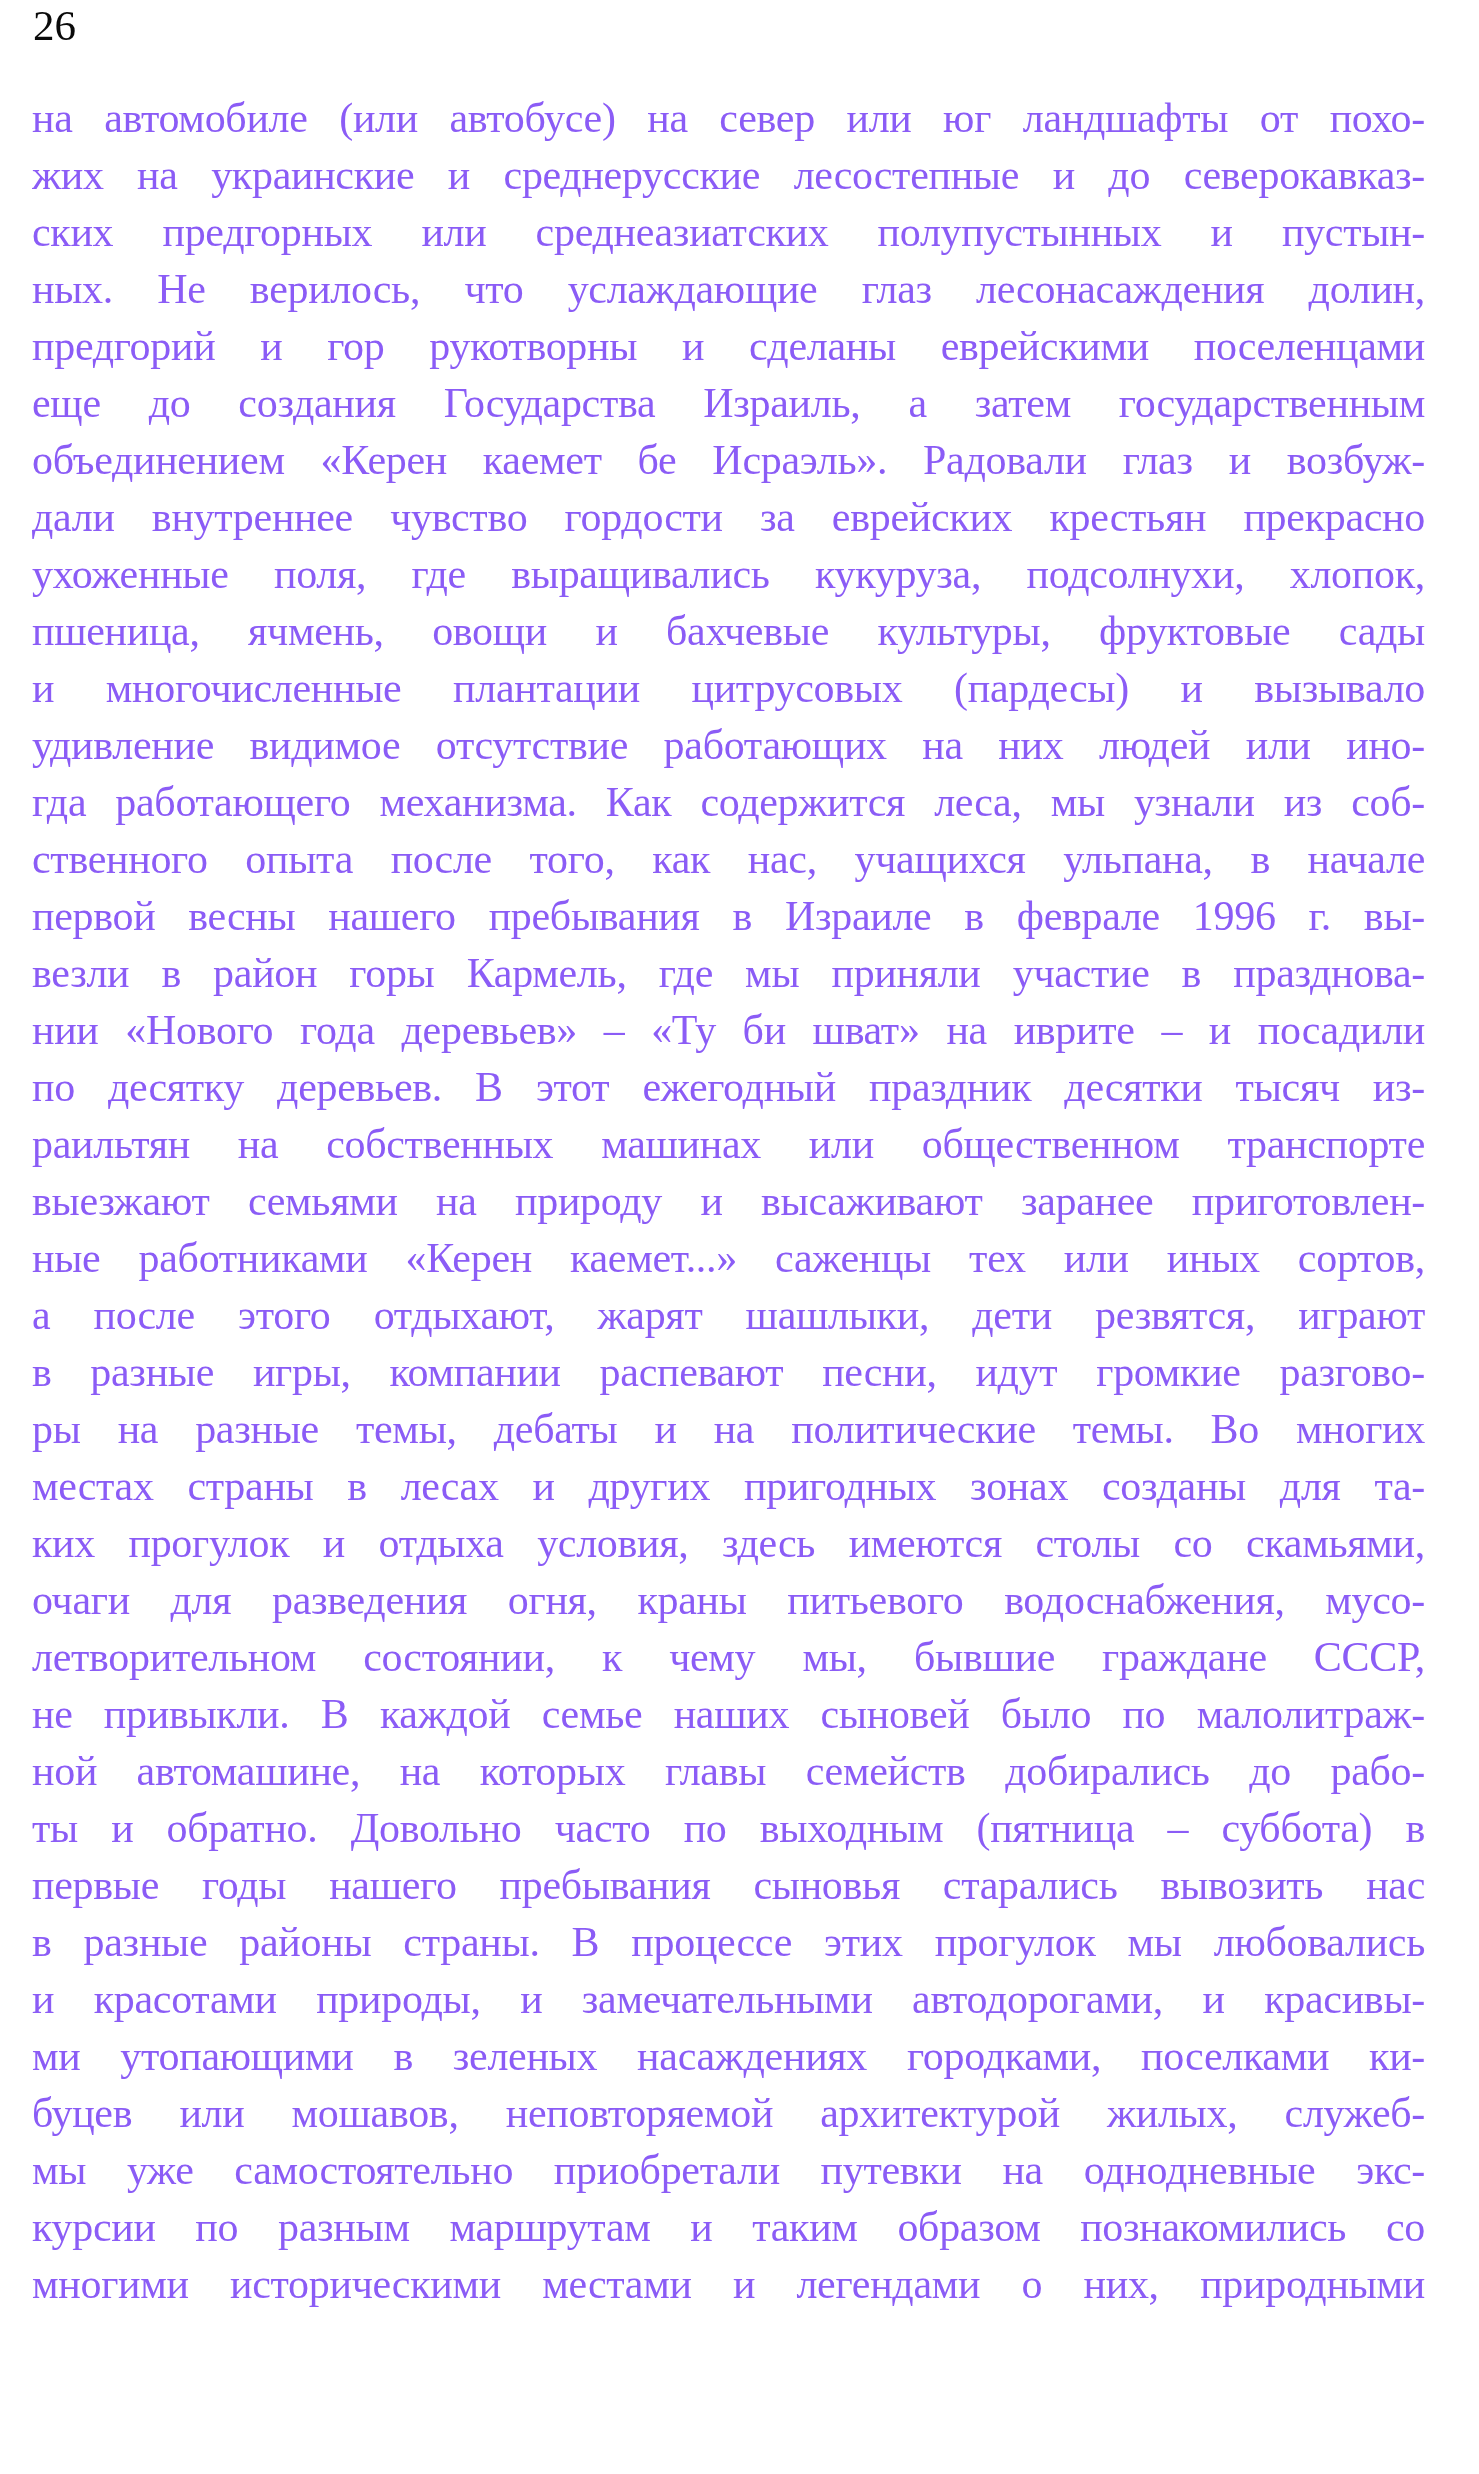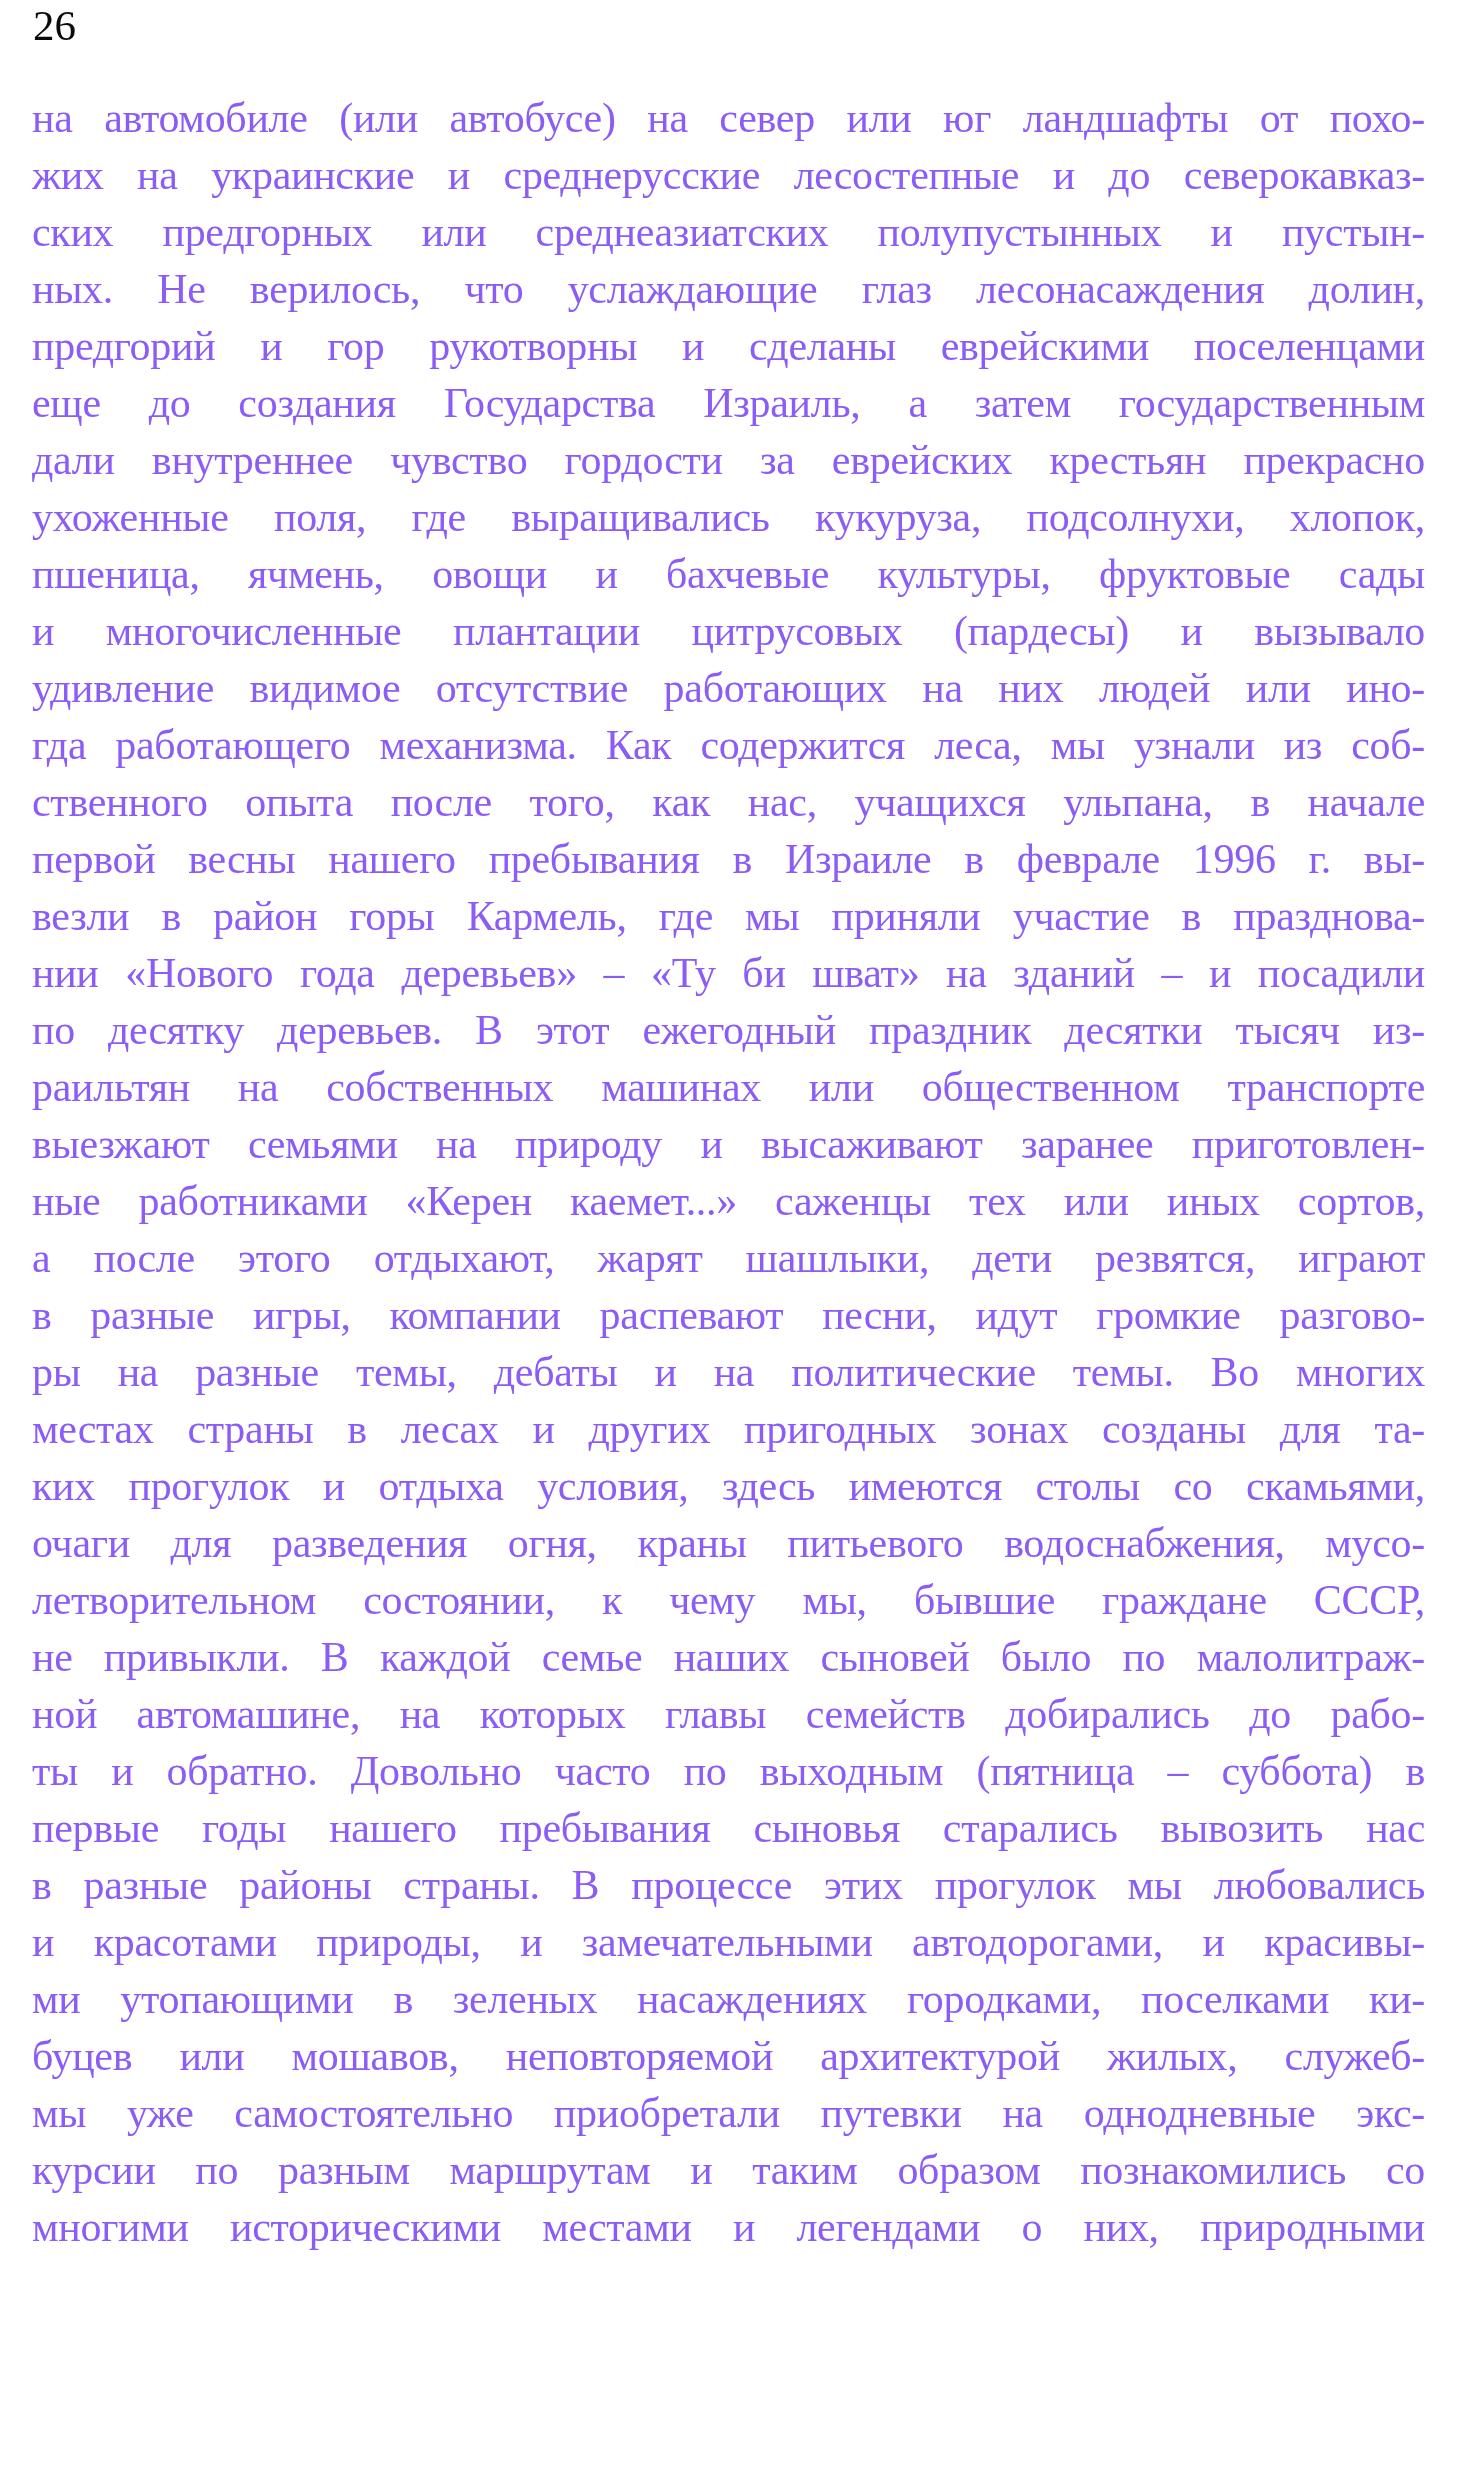--- a/index.html
+++ b/index.html
@@ -47,30 +47,31 @@
 
 <div class="page">
   <div class="page-number">26</div>
   <div class="text-block">
       <div class="text-line">на автомобиле (или автобусе) на север или юг ландшафты от похо-</div>
       <div class="text-line">жих на украинские и среднерусские лесостепные и до северокавказ-</div>
       <div class="text-line">ских предгорных или среднеазиатских полупустынных и пустын-</div>
       <div class="text-line">ных. Не верилось, что услаждающие глаз лесонасаждения долин,</div>
       <div class="text-line">предгорий и гор рукотворны и сделаны еврейскими поселенцами</div>
       <div class="text-line">еще до создания Государства Израиль, а затем государственным</div>
+      <div class="text-line">объединением «Керен каемет бе Исраэль». Радовали глаз и возбуж-</div>
       <div class="text-line">дали внутреннее чувство гордости за еврейских крестьян прекрасно</div>
       <div class="text-line">ухоженные поля, где выращивались кукуруза, подсолнухи, хлопок,</div>
       <div class="text-line">пшеница, ячмень, овощи и бахчевые культуры, фруктовые сады</div>
       <div class="text-line">и многочисленные плантации цитрусовых (пардесы) и вызывало</div>
       <div class="text-line">удивление видимое отсутствие работающих на них людей или ино-</div>
       <div class="text-line">гда работающего механизма. Как содержится леса, мы узнали из соб-</div>
       <div class="text-line">ственного опыта после того, как нас, учащихся ульпана, в начале</div>
       <div class="text-line">первой весны нашего пребывания в Израиле в феврале 1996 г. вы-</div>
       <div class="text-line">везли в район горы Кармель, где мы приняли участие в празднова-</div>
-      <div class="text-line">нии «Нового года деревьев» – «Ту би шват» на зданий – и посадили</div>
+      <div class="text-line">нии «Нового года деревьев» – «Ту би шват» на иврите – и посадили</div>
       <div class="text-line">по десятку деревьев. В этот ежегодный праздник десятки тысяч из-</div>
       <div class="text-line">раильтян на собственных машинах или общественном транспорте</div>
       <div class="text-line">выезжают семьями на природу и высаживают заранее приготовлен-</div>
       <div class="text-line">ные работниками «Керен каемет...» саженцы тех или иных сортов,</div>
       <div class="text-line">а после этого отдыхают, жарят шашлыки, дети резвятся, играют</div>
       <div class="text-line">в разные игры, компании распевают песни, идут громкие разгово-</div>
       <div class="text-line">ры на разные темы, дебаты и на политические темы. Во многих</div>
       <div class="text-line">местах страны в лесах и других пригодных зонах созданы для та-</div>
       <div class="text-line">ких прогулок и отдыха условия, здесь имеются столы со скамьями,</div>
       <div class="text-line">очаги для разведения огня, краны питьевого водоснабжения, мусо-</div>

